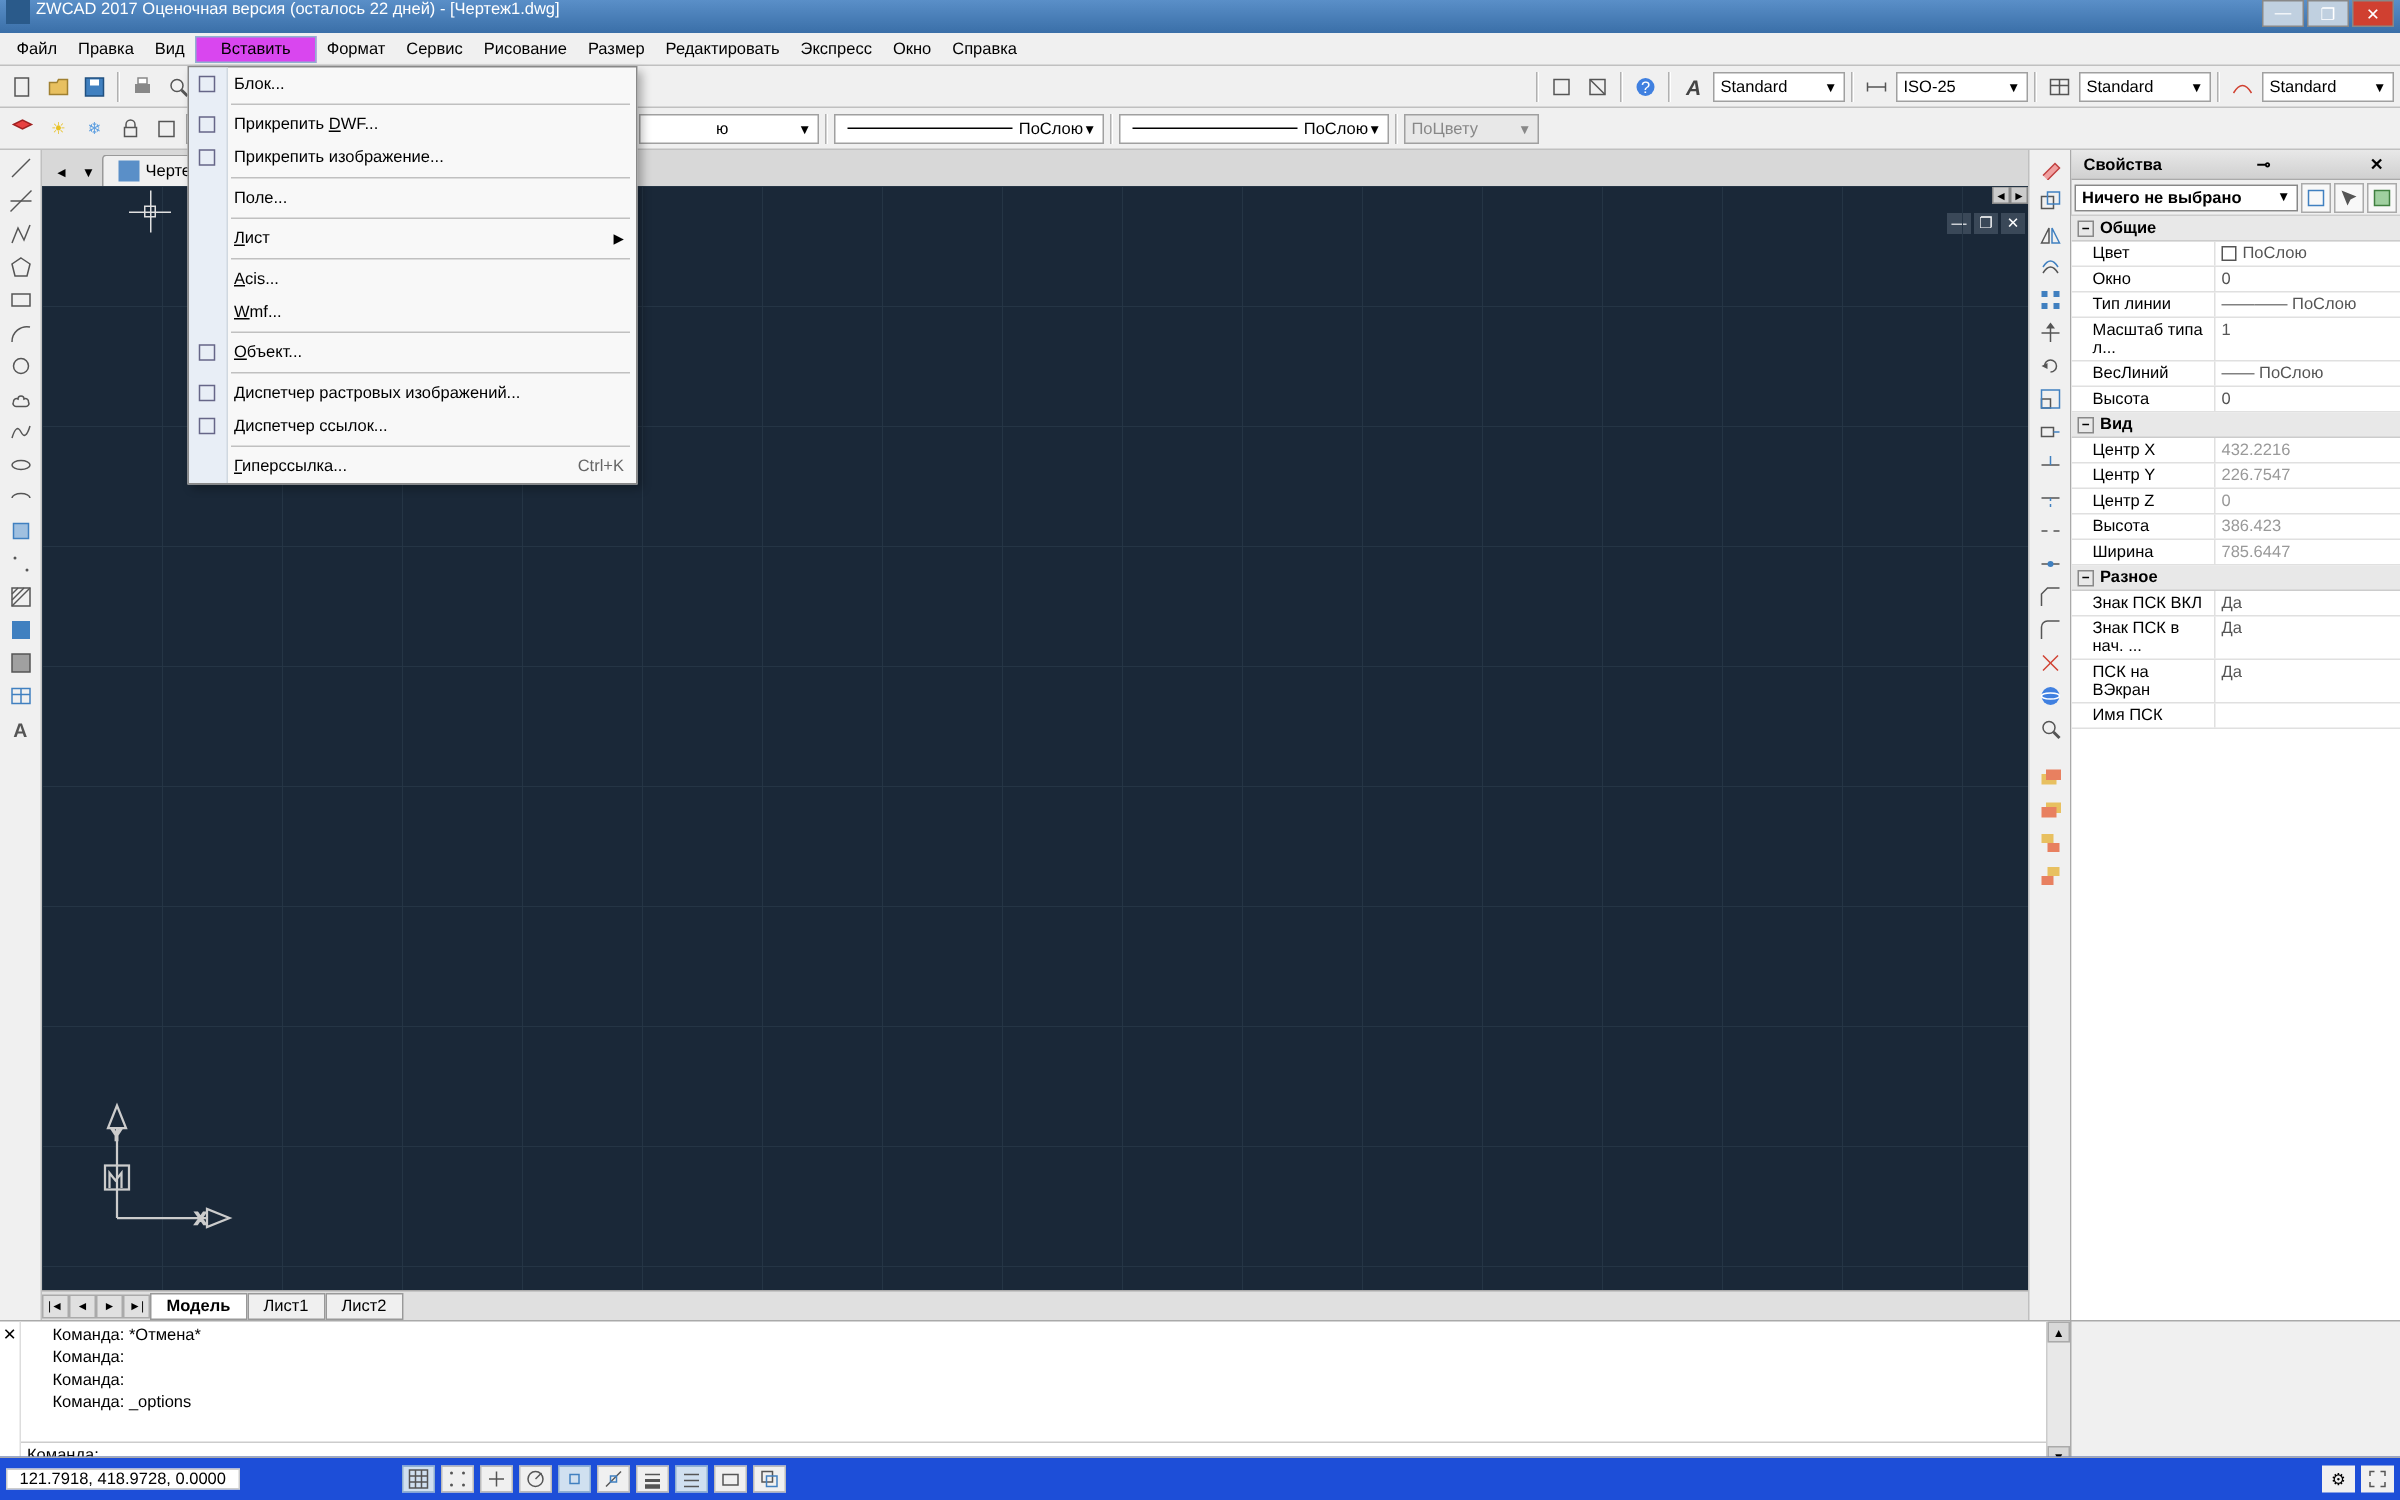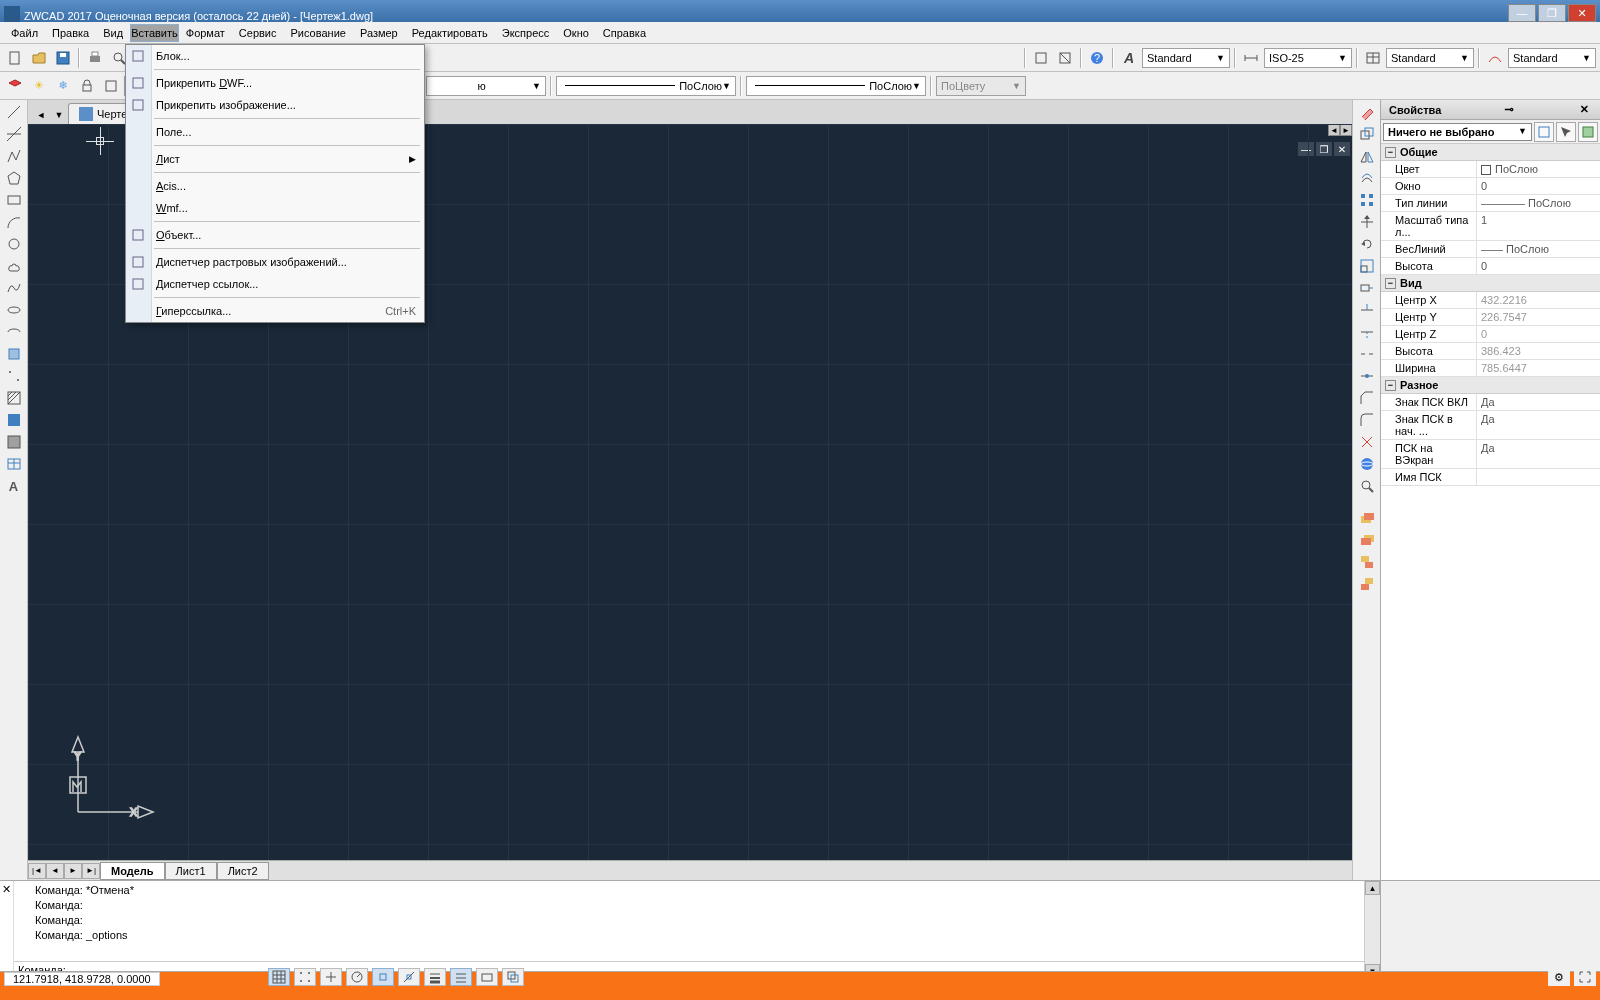--- a/index.html
+++ b/index.html
@@ -1,29 +1,29 @@
 <!DOCTYPE html>
 <html><head>
 <meta charset="utf-8">
 <style>
 * { box-sizing: border-box; margin: 0; padding: 0; font-family: Tahoma, sans-serif; font-size: 11px; }
 body { background: #e8e8e8; width: 1600px; height: 1000px; overflow: hidden; position: relative; }
 
 
-.titlebar { height: 22px; background: linear-gradient(#5a8fc8, #3a6fa8); display: flex; align-items: flex-end; padding: 0 4px; color: white; }
+.titlebar { height: 22px; background: linear-gradient(#5a8fc8, #3a6fa8); display: flex; align-items: flex-start; padding: 0 4px; color: white; }
 .titlebar .icon { width: 16px; height: 16px; background: #2a5a8a; margin-right: 4px; display: inline-block; }
 .titlebar .title { flex: 1; }
 .titlebar .winbtns { display: flex; gap: 2px; }
 .titlebar .winbtn { width: 28px; height: 18px; background: #c0d0e0; border: 1px solid #888; display: flex; align-items: center; justify-content: center; cursor: pointer; }
 .titlebar .winbtn.close { background: #d04030; color: white; }
 
 
 .menubar { height: 22px; background: #f0f0f0; border-bottom: 1px solid #c0c0c0; display: flex; align-items: center; padding: 0 4px; }
 .menubar .item { padding: 3px 7px; cursor: pointer; }
-.menubar .item.active { background: #a3a3a3; border: 1px solid #90b0d0; padding: 2px 0; }
+.menubar .item.active { background: #d946ef; border: 1px solid #90b0d0; padding: 2px 16px; }
 
 
 .toolbar-row { height: 28px; background: #f0f0f0; border-bottom: 1px solid #c0c0c0; display: flex; align-items: center; padding: 0 4px; gap: 2px; }
 .tbtn { width: 22px; height: 22px; background: #f0f0f0; border: 1px solid transparent; display: flex; align-items: center; justify-content: center; cursor: pointer; }
 .tbtn svg { width: 16px; height: 16px; }
 .tsep { width: 2px; height: 20px; border-left: 1px solid #b0b0b0; border-right: 1px solid #fff; margin: 0 2px; }
 .tcombo { height: 20px; border: 1px solid #a0a0a0; background: white; display: flex; align-items: center; padding: 0 4px; cursor: pointer; position: relative; }
 .tcombo .arrow { margin-left: auto; font-size: 9px; }
 .tcombo.disabled { background: #e8e8e8; color: #888; justify-content: space-between; }
 
@@ -87,21 +87,21 @@
 .command-area { position: absolute; bottom: 22px; left: 0; right: 220px; height: 98px; background: white; border-top: 1px solid #aaa; display:flex; }
 .command-area .closex { width:14px; display:flex; align-items:flex-start; justify-content:center; padding-top:2px; cursor:pointer; border-right:1px solid #ddd; }
 .command-area .lines { flex:1; font-family: 'Courier New', monospace; font-size: 12px; padding: 2px 4px; overflow:hidden;margin-left:17px; }
 .command-area .lines div { line-height: 15px; white-space: pre; }
 .command-area .scroll { width:16px; background:#e8e8e8; border-left:1px solid #ccc; display:flex; flex-direction:column; }
 .command-area .scroll .sbtn { height:14px; border:1px solid #aaa; background:#d8d8d8; display:flex; align-items:center; justify-content:center; font-size:8px; cursor:pointer; }
 .command-area .scroll .track { flex:1; }
 .command-input { border-top: 1px solid #ccc; padding: 2px 4px; display:flex; }
 
 
-.statusbar { position: absolute; bottom: 0; left: 0; right: 0; height: 22px; background: #f97316; border-top: 1px solid #aaa; display: flex; align-items: flex-end; padding: 14px 4px; gap: 4px; }
+.statusbar { position: absolute; bottom: 0; left: 0; right: 0; height: 22px; background: #1d4ed8; border-top: 1px solid #aaa; display: flex; align-items: center; padding: 14px 4px; gap: 4px; }
 .statusbar .coords { padding: 0 8px; border: 1px solid #ccc; background:white; }
 .statusbar .sbtn { width: 22px; height: 18px; border: 1px solid #bbb; background: #f0f0f0; display: flex; align-items: center; justify-content: center; cursor:pointer; }
 .statusbar .sbtn.on { background: #d0e0f0; border-color:#90b0d0; }
 .statusbar .spacer { flex: 1; }
 
 
 .props-gap { position: absolute; right:0; bottom:22px; width:220px; height:98px; background:#f0f0f0; border-top:1px solid #aaa; border-left:1px solid #aaa; }
 </style>
 </head>
 <body>

